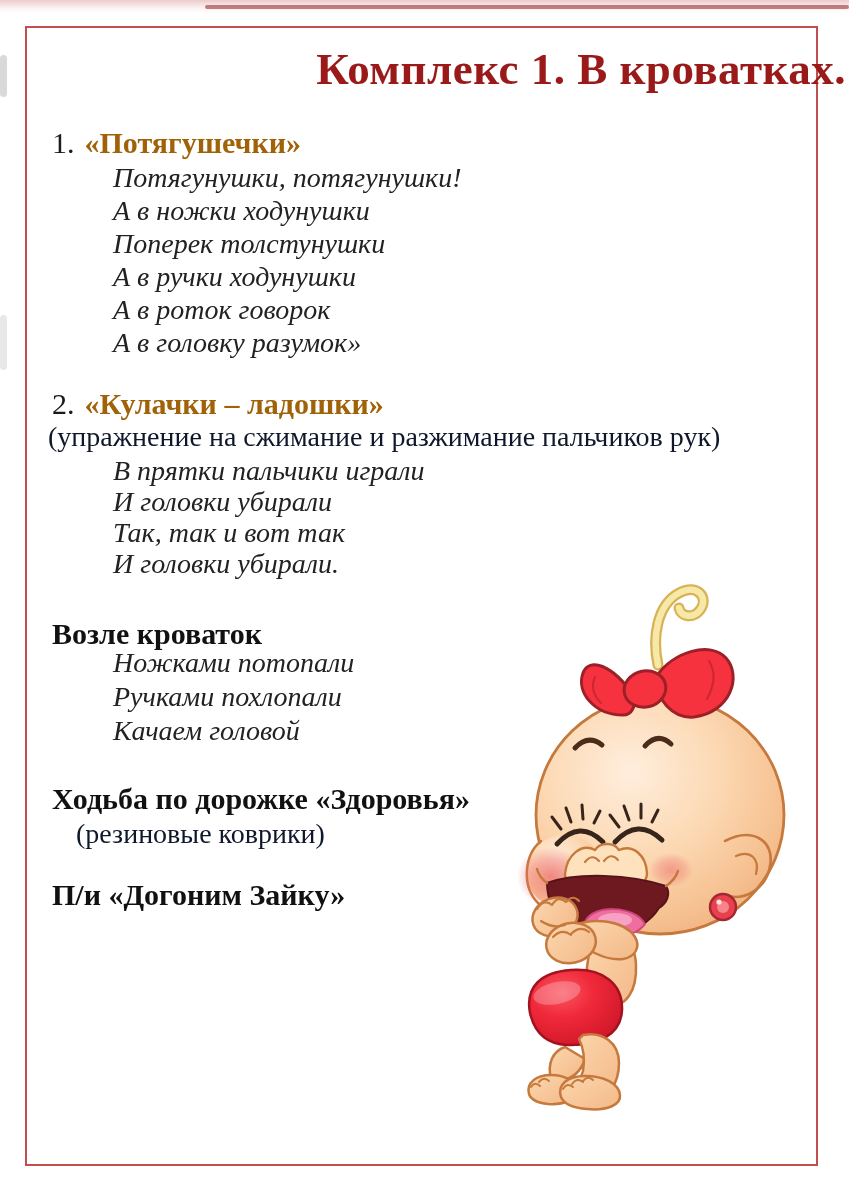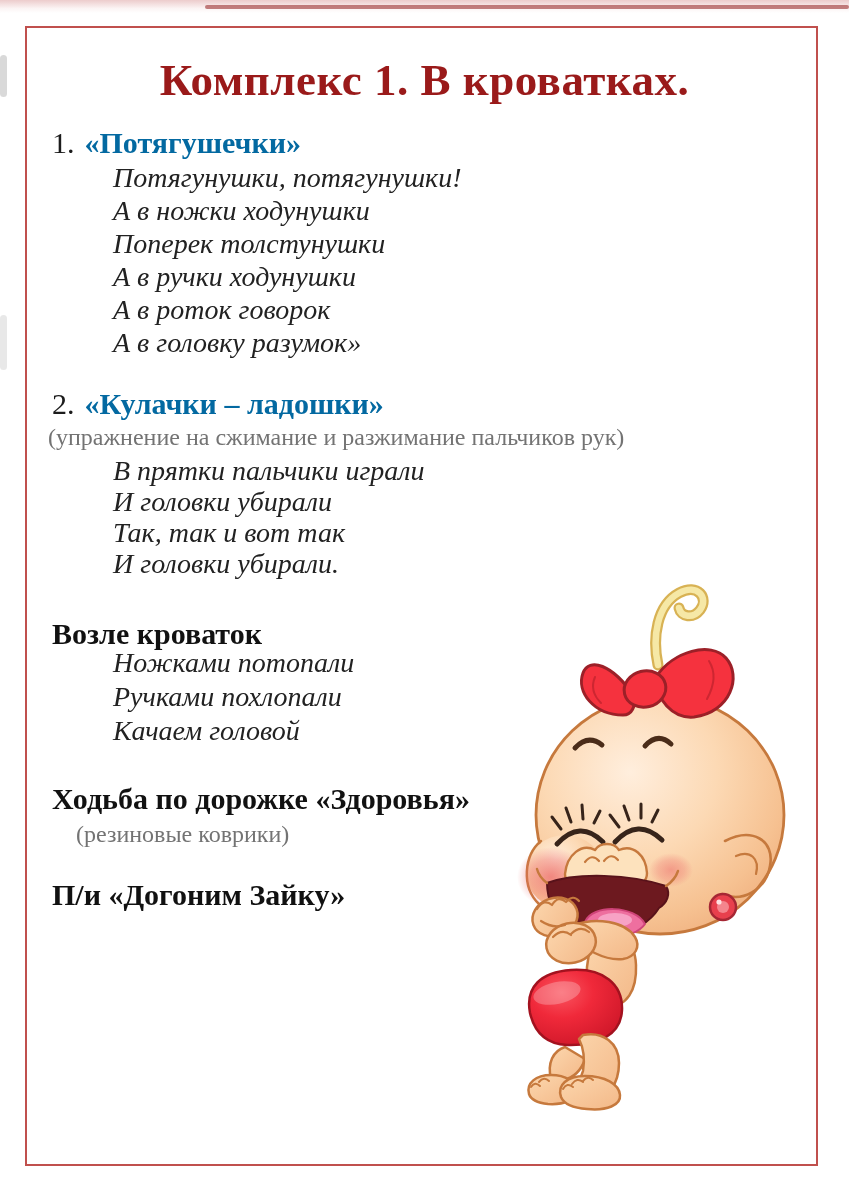--- a/index.html
+++ b/index.html
@@ -20,32 +20,32 @@
     position:absolute; left:0; width:7px; background:rgba(120,120,120,.28); border-radius:4px;
   }
   .artifact-edge1 { top:55px; height:42px; }
   .artifact-edge2 { top:315px; height:55px; opacity:.6; }
 
   .frame {
     position:absolute; left:25px; top:26px; width:789px; height:1136px;
     border:2px solid #c0504d;
   }
   .title {
-    position:absolute; left:0; right:0; top:38px; margin:14px;
-    text-align:center; font-size:45px; line-height:56px; font-weight:bold;
+    position:absolute; left:0; right:0; top:38px; margin:3px;
+    text-align:right; font-size:45px; line-height:56px; font-weight:bold;
     color:#9a1a1a; letter-spacing:.5px; white-space:nowrap;
   }
   .sec-h {
     position:absolute; left:52px; font-size:30px; line-height:34px;
     font-weight:bold; white-space:nowrap; color:#111111;
   }
   .sec-h .h-num { font-weight:normal; color:#1c1c1c; margin-right:10px; }
-  .sec-h .red  { color:#0369a1; }
+  .sec-h .red  { color:#a16207; }
   .note {
-    position:absolute; font-size:24px; line-height:32px; white-space:nowrap; color:#737373;
+    position:absolute; font-size:28px; line-height:32px; white-space:nowrap; color:#0f172a;
   }
   .verse { position:absolute; left:103px; font-style:italic; font-size:28px; color:#222222; }
   .verse div { white-space:nowrap;margin-left:10px; }
   .lh33 div { line-height:33px; }
   .lh31 div { line-height:31px; }
   .lh34 div { line-height:34px; }
   .baby { position:absolute; left:495px; top:565px; width:345px; height:575px; }
 </style>
 </head>
 <body>

